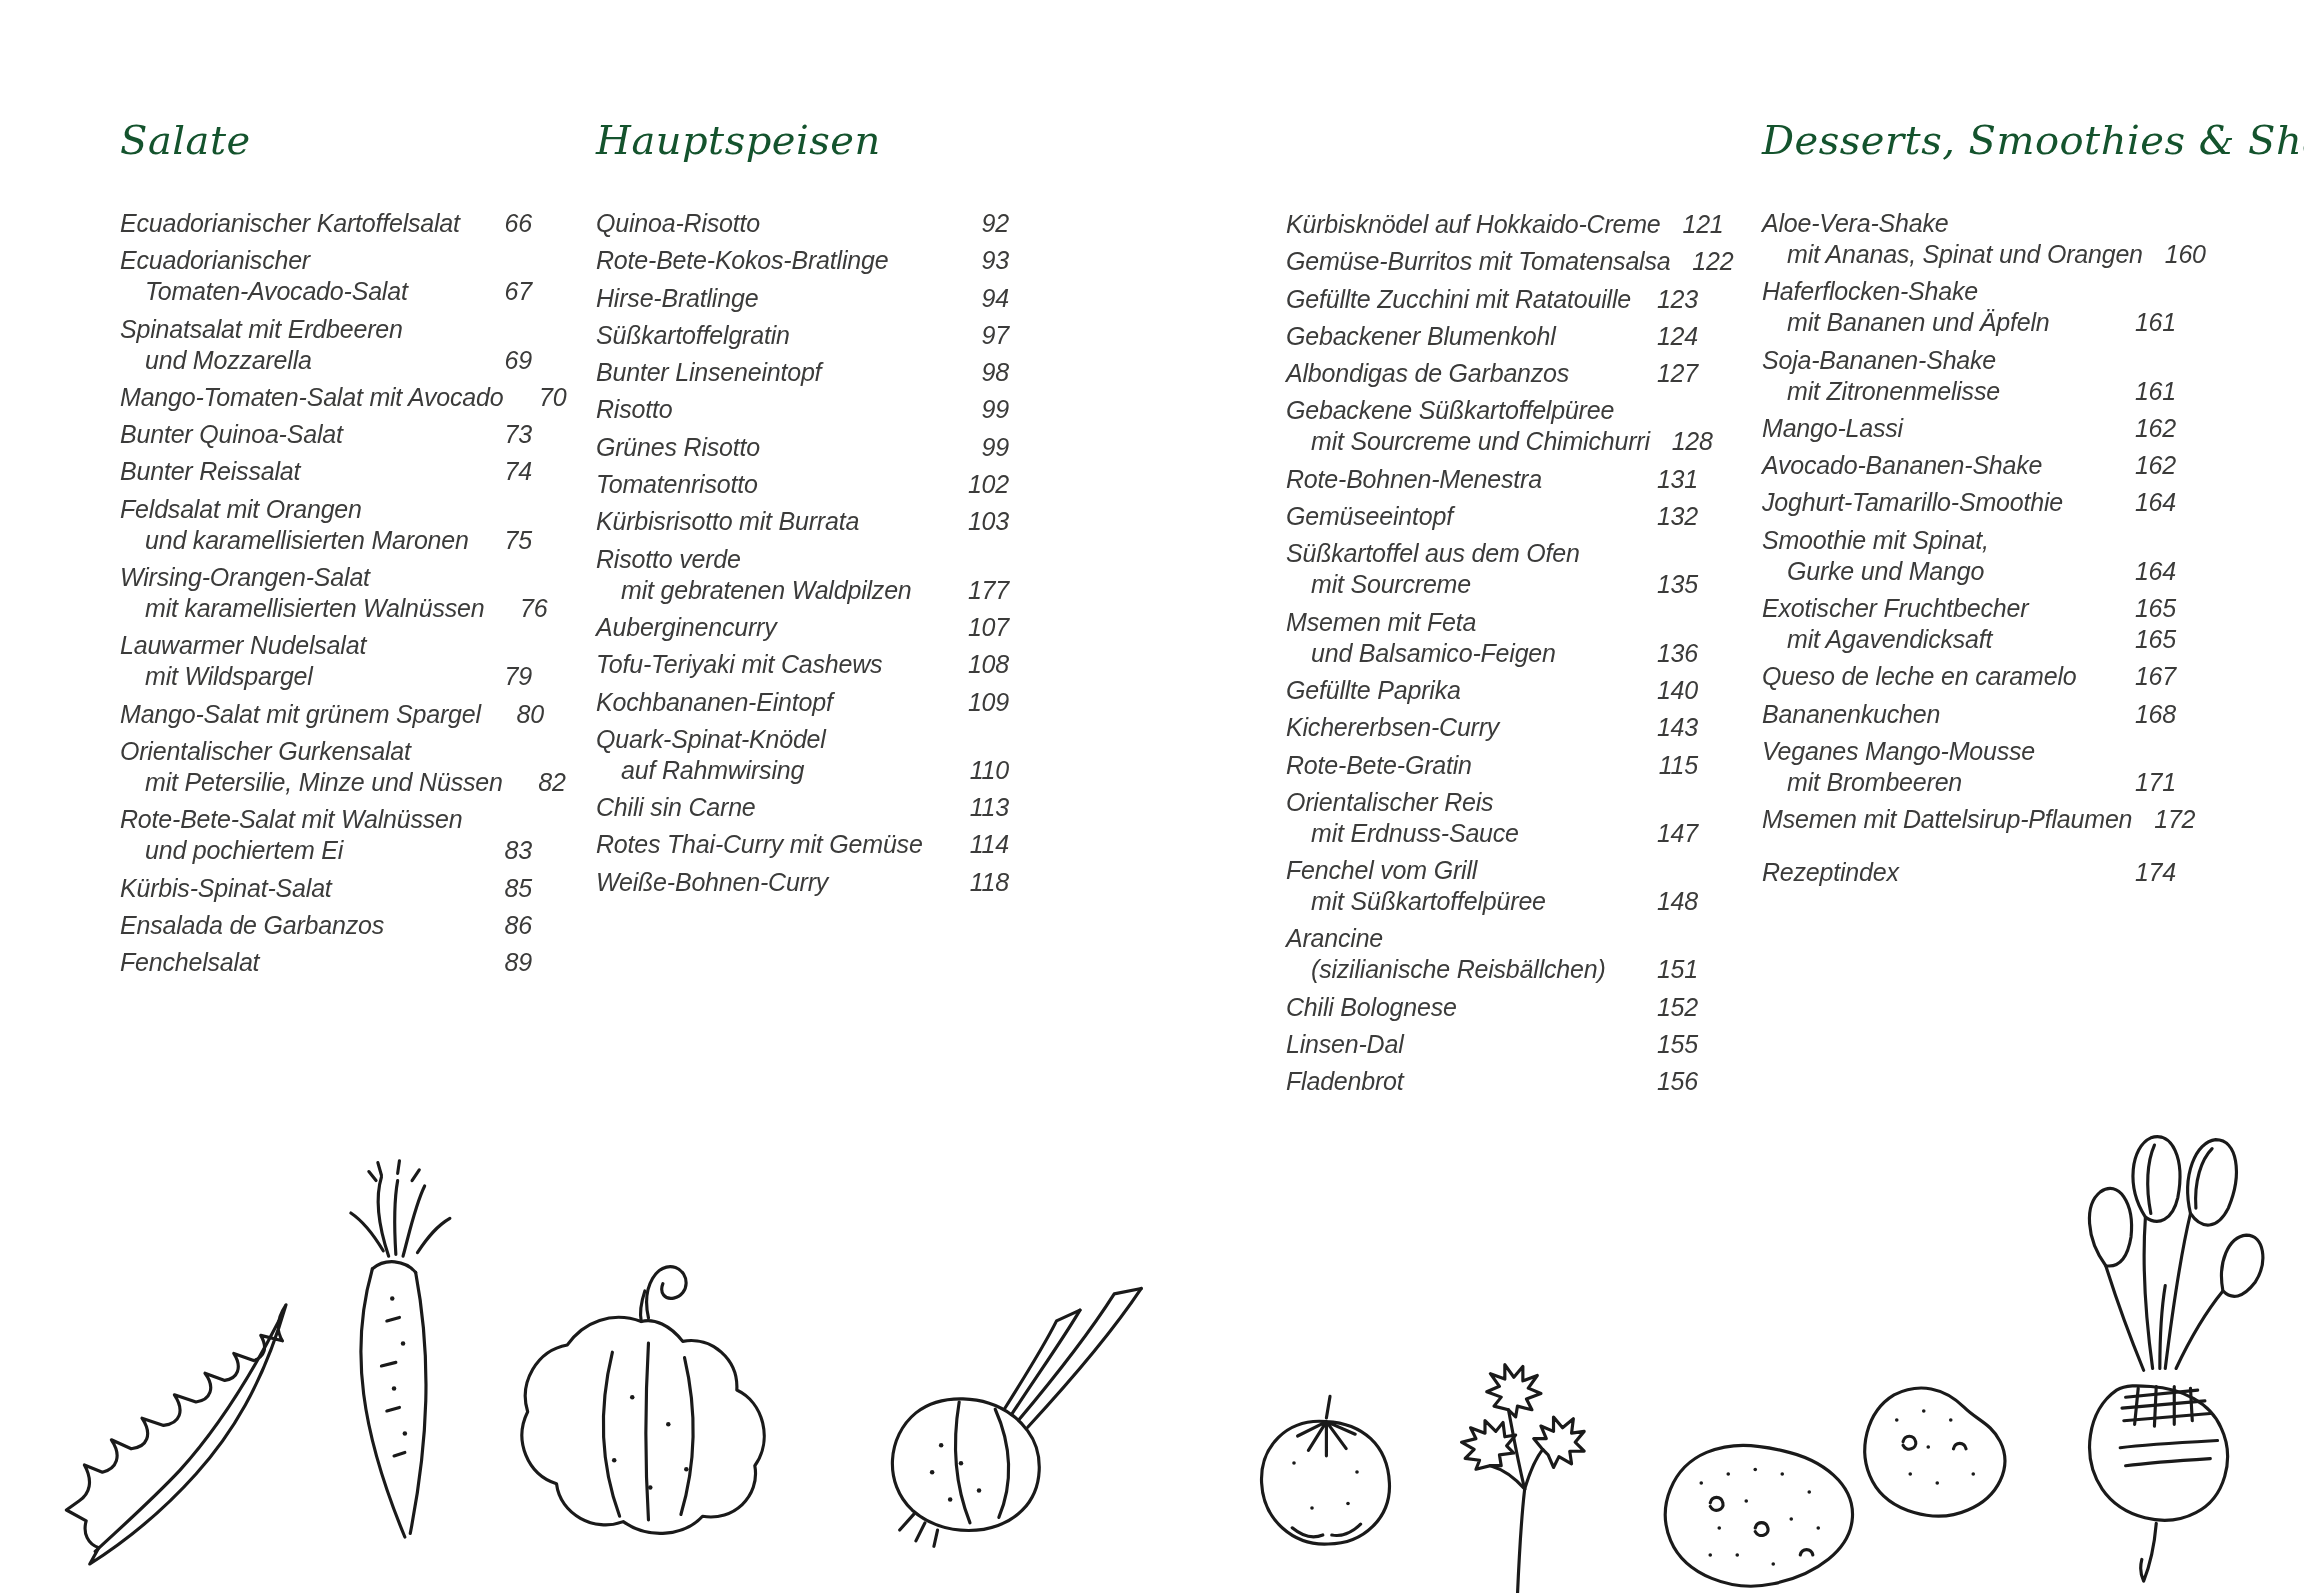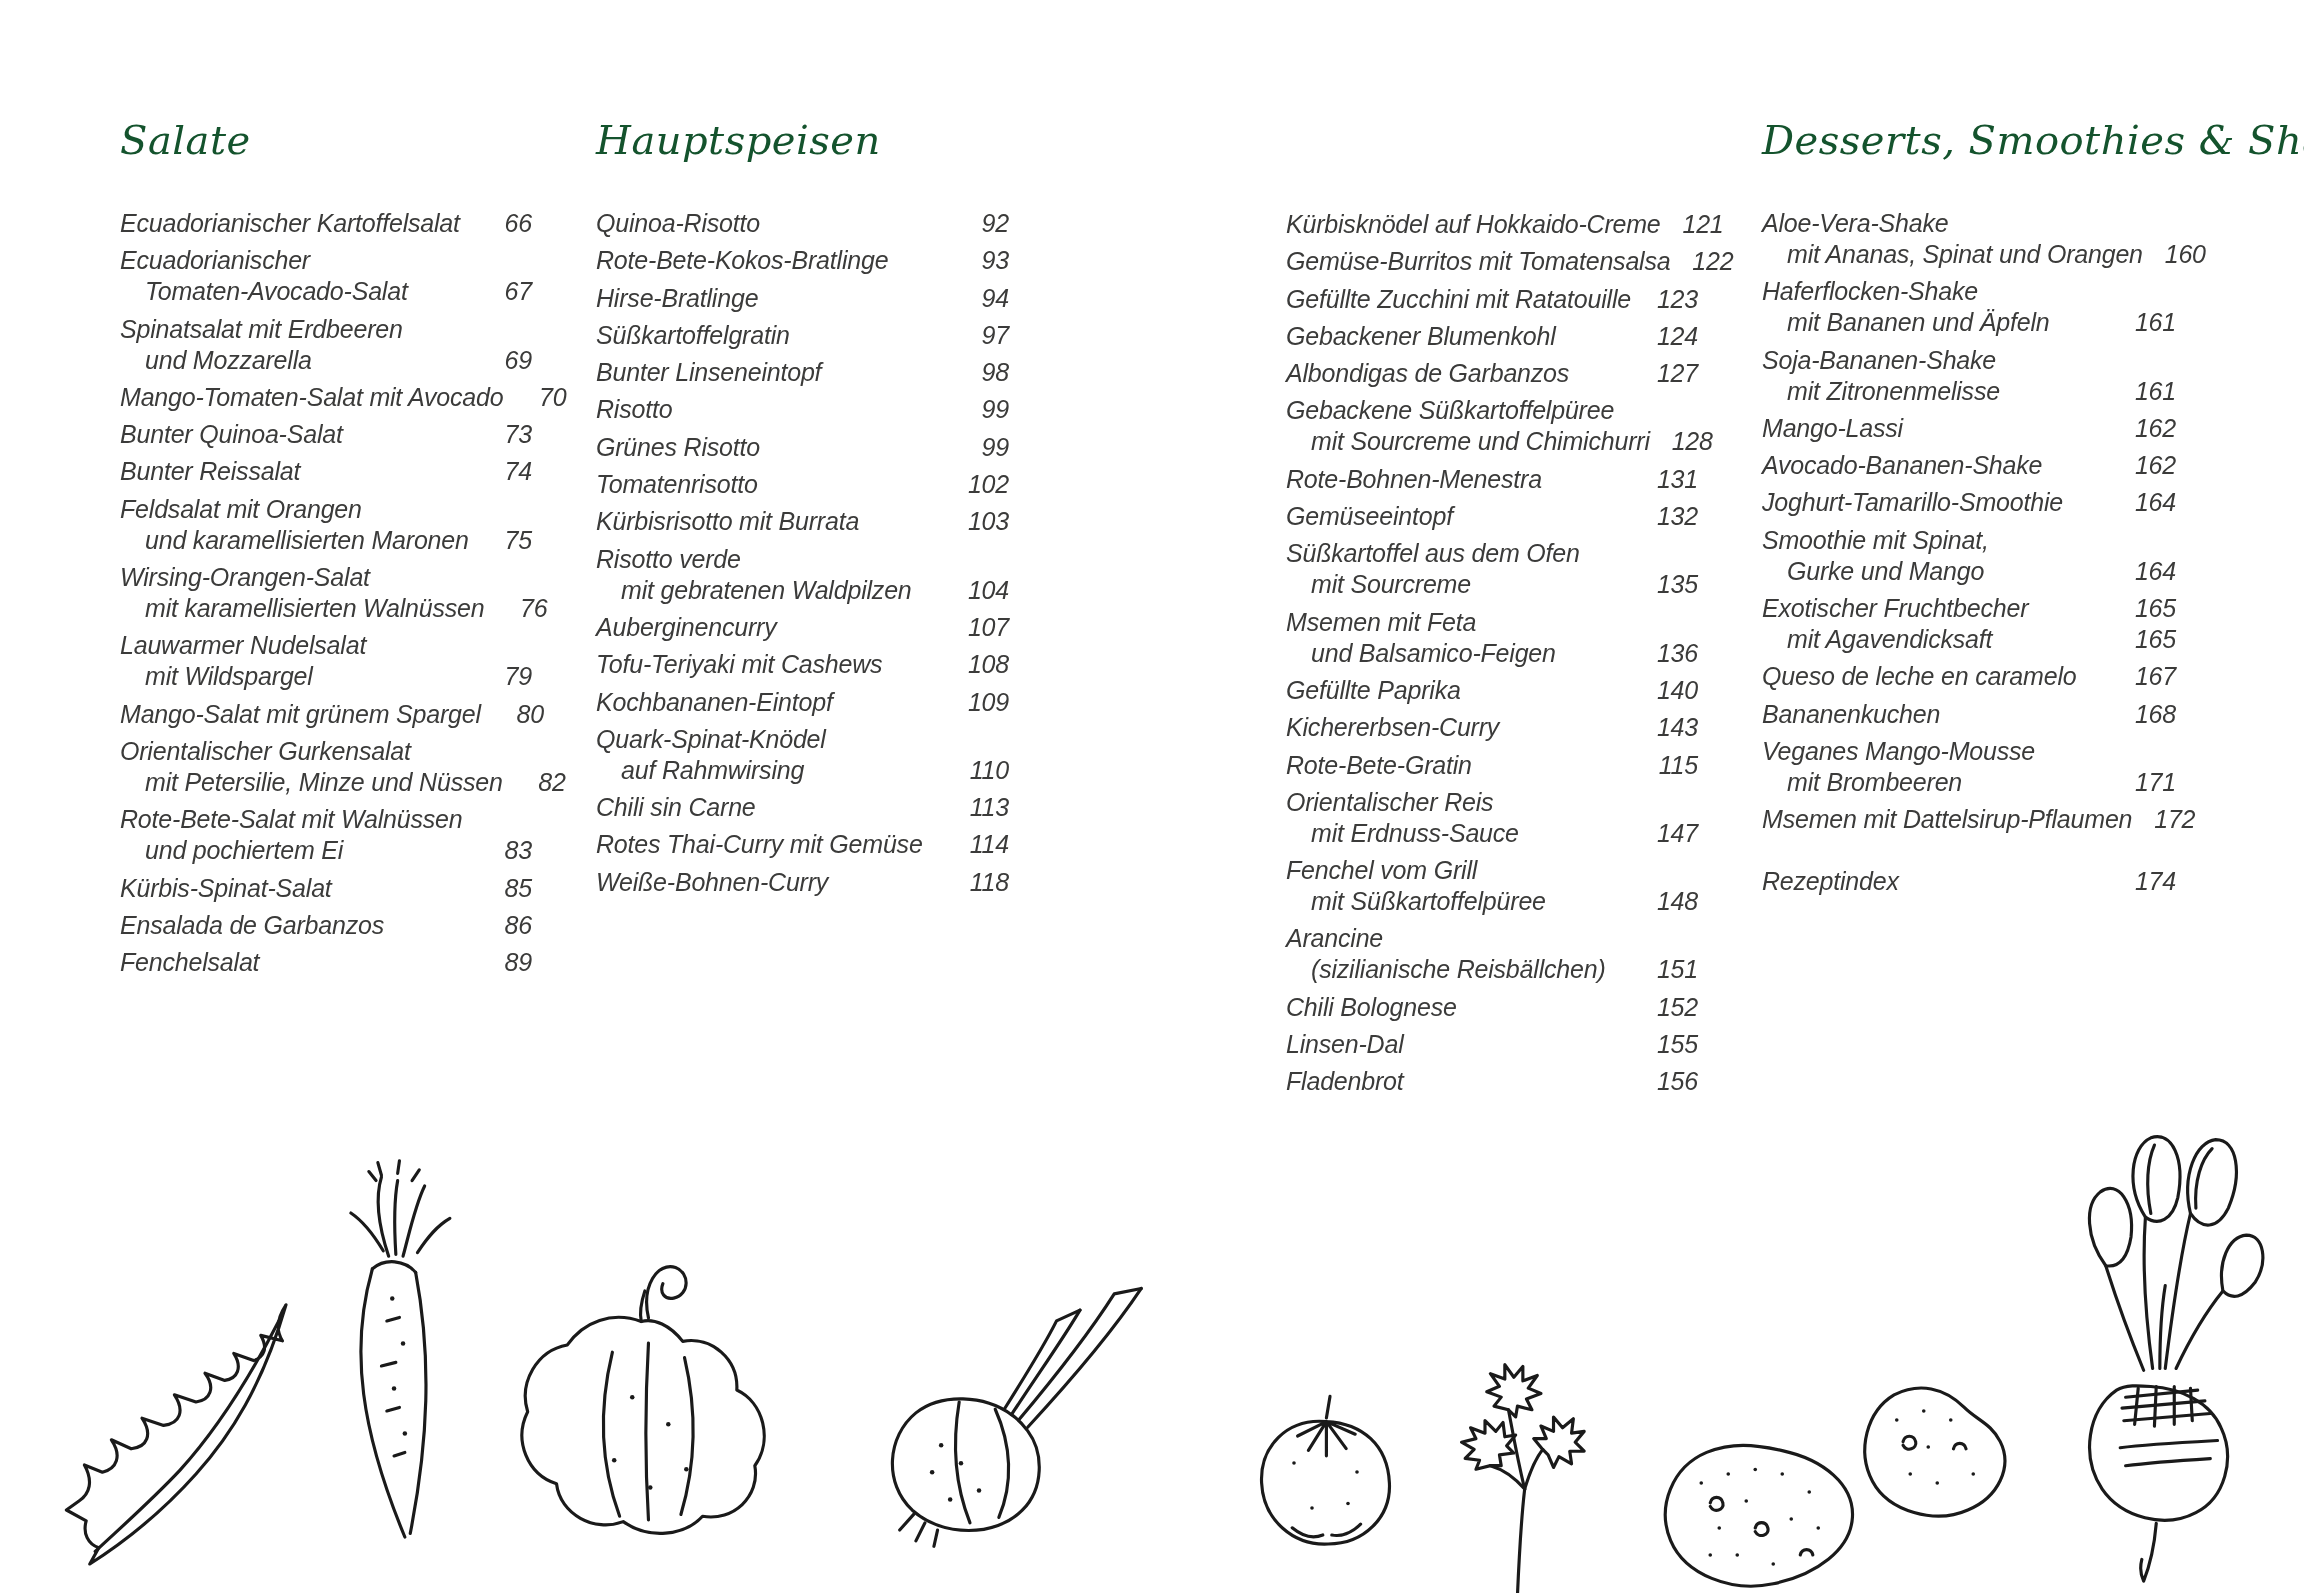--- a/index.html
+++ b/index.html
@@ -18,21 +18,21 @@
     font-style:italic;
     font-size:40px;
     line-height:54px;
     color:#14532d;
     letter-spacing:0.5px;
     white-space:nowrap;
     margin-bottom:41px;
   }
   .entry-list{display:block;font-style:italic;}
   .entry{margin-bottom:6.3px;}
-  .entry.gap-before{margin-top:31px;}
+  .entry.gap-before{margin-top:22px;}
   .line{
     display:flex;
     justify-content:space-between;
     align-items:baseline;
     font-size:25px;
     line-height:31px;
     letter-spacing:-0.2px;
   }
   .line-text{white-space:nowrap;}
   .line.indent .line-text{padding-left:25px;}
@@ -228,21 +228,21 @@
             <span class="line-page">103</span>
           </div>
         </div>
         <div class="entry">
           <div class="line">
             <span class="line-text">Risotto verde</span>
             <span class="line-page"></span>
           </div>
           <div class="line indent">
             <span class="line-text">mit gebratenen Waldpilzen</span>
-            <span class="line-page">104</span>
+            <span class="line-page">177</span>
           </div>
         </div>
         <div class="entry">
           <div class="line">
             <span class="line-text">Auberginencurry</span>
             <span class="line-page">107</span>
           </div>
         </div>
         <div class="entry">
           <div class="line">

